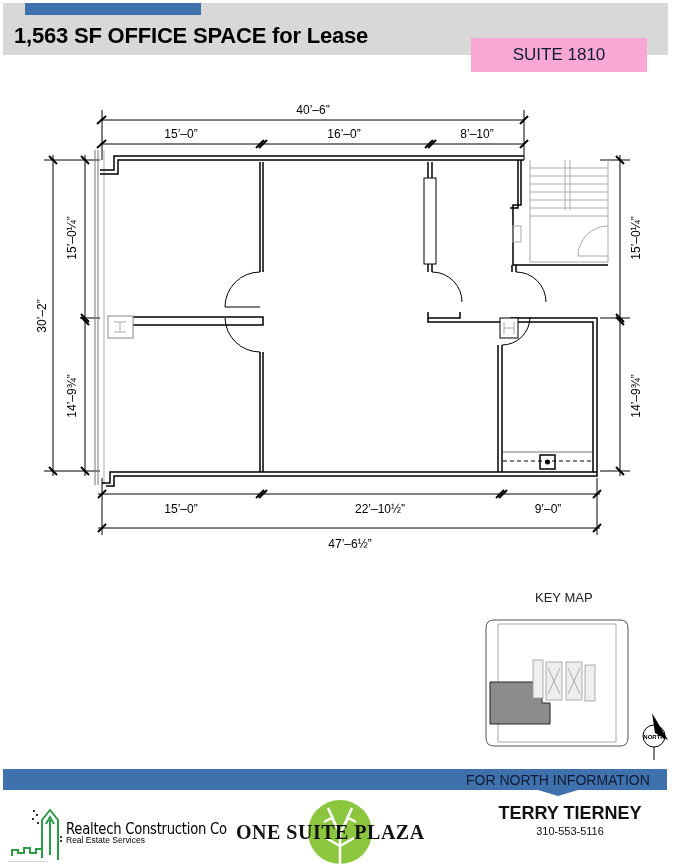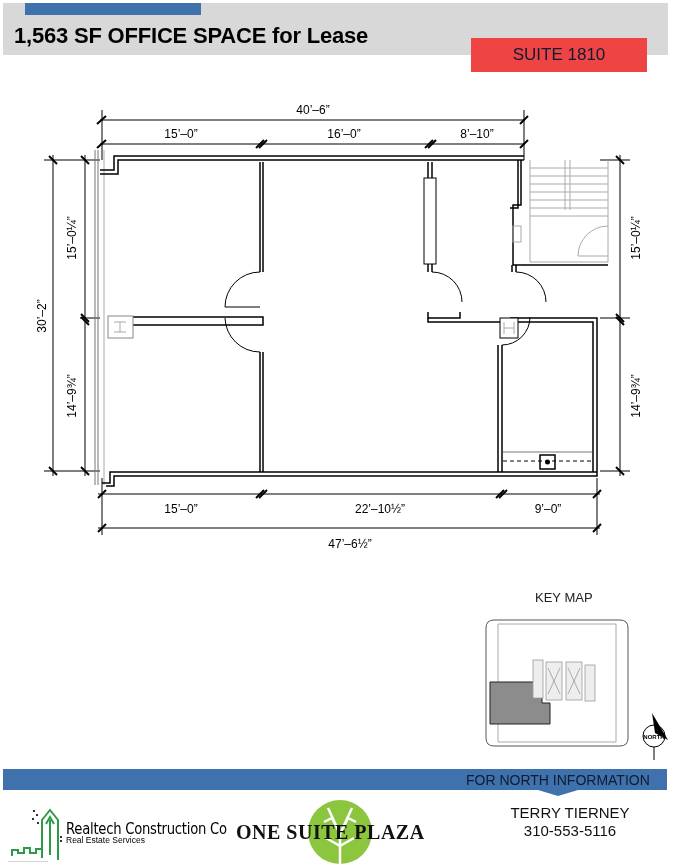--- a/index.html
+++ b/index.html
@@ -1,34 +1,34 @@
 <!DOCTYPE html>
 <html><head>
 <meta charset="utf-8">
 <style>
   html, body { margin:0; padding:0; background:#ffffff; }
   body { width:674px; height:865px; position:relative; overflow:hidden; font-family:"Liberation Sans", sans-serif; }
   .header-band { position:absolute; left:3px; top:3px; width:665px; height:52px; background:#d8d8d8; }
   .header-accent { position:absolute; left:25px; top:3px; width:176px; height:12px; background:#3f72ad; }
   .header-title { position:absolute; left:14px; top:23px; font-size:22px; font-weight:bold; color:#000; letter-spacing:-0.2px; }
-  .suite-badge { position:absolute; left:471px; top:38px; width:176px; height:34px; background:#ef4444; color:#0f1a33; font-size:17px; display:flex; align-items:center; justify-content:center; }
+  .suite-badge { position:absolute; left:471px; top:38px; width:176px; height:34px; background:#f9a8d4; color:#0f1a33; font-size:17px; display:flex; align-items:center; justify-content:center; }
   .plan { position:absolute; left:0; top:80px; width:674px; height:480px; }
   .keymap-label { position:absolute; left:535px; top:590px; font-size:13px; color:#222; }
   .keymap { position:absolute; left:480px; top:610px; width:194px; height:150px; }
   .footer-bar { position:absolute; left:3px; top:769px; width:664px; height:21px; background:#3f72ad; }
   .footer-info { position:absolute; left:466px; top:772px; font-size:14px; color:#0f1a33; }
   .footer-notch { position:absolute; left:538px; top:790px; width:0; height:0; border-left:20px solid transparent; border-right:20px solid transparent; border-top:6px solid #3f72ad; }
   .logo-realtech { position:absolute; left:8px; top:800px; width:230px; height:62px; }
   .realtech-name { position:absolute; left:66px; top:820px; font-size:15px; font-family:"DejaVu Sans", sans-serif; color:#000; letter-spacing:-0.3px; transform:scaleX(0.88); transform-origin:left; }
   .realtech-sub { position:absolute; left:66px; top:835px; font-size:8.5px; font-weight:normal; color:#000; }
   .opp-logo { position:absolute; left:236px; top:798px; width:200px; height:66px; }
   .opp-text { position:absolute; left:236px; top:821px; font-family:"Liberation Serif", serif; font-weight:bold; color:#111; font-size:20px; letter-spacing:0.5px; white-space:nowrap; }
   .contact { position:absolute; left:470px; top:804px; width:200px; text-align:center; color:#111; }
-  .contact-name { font-size:15px; font-weight:normal; line-height:18px; }
-  .contact-line { font-size:15px; line-height:18px; }
+  .contact-name { font-size:18px; font-weight:bold; line-height:18px; }
+  .contact-line { font-size:11px; line-height:18px; }
 </style>
 </head>
 <body>
 
 <div class="header-band"></div>
 <div class="header-accent"></div>
 <div class="header-title">1,563 SF OFFICE SPACE for Lease</div>
 <div class="suite-badge">
     <span>SUITE 1810</span>
   </div>

